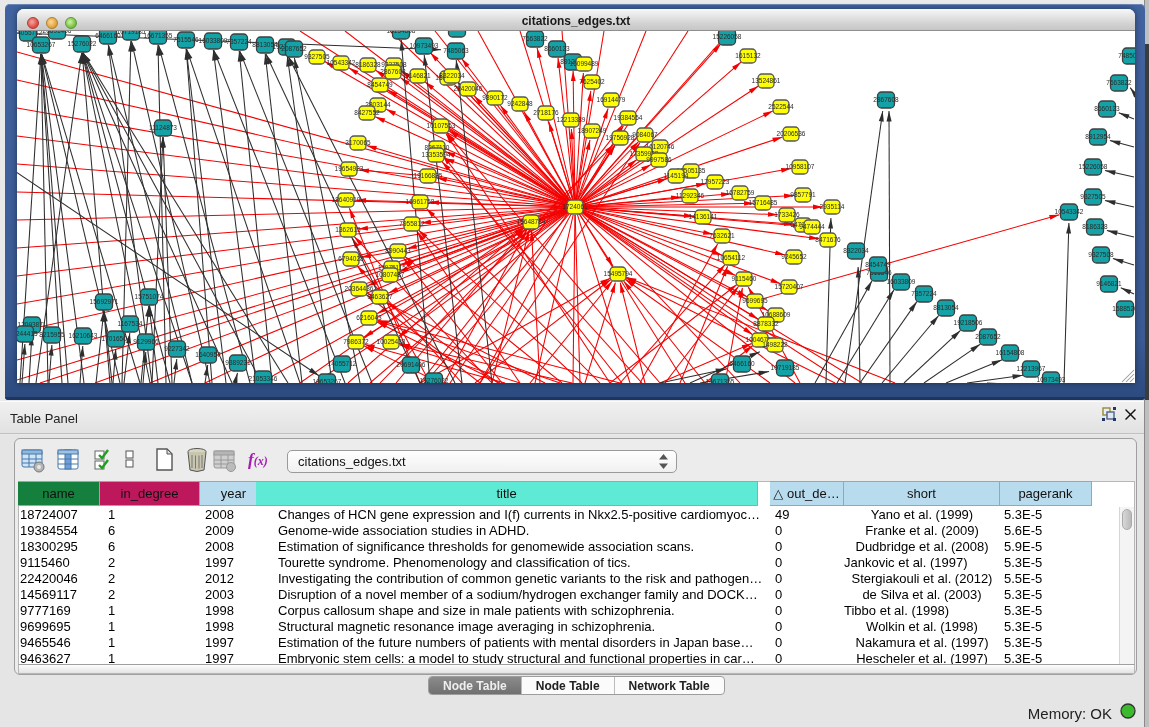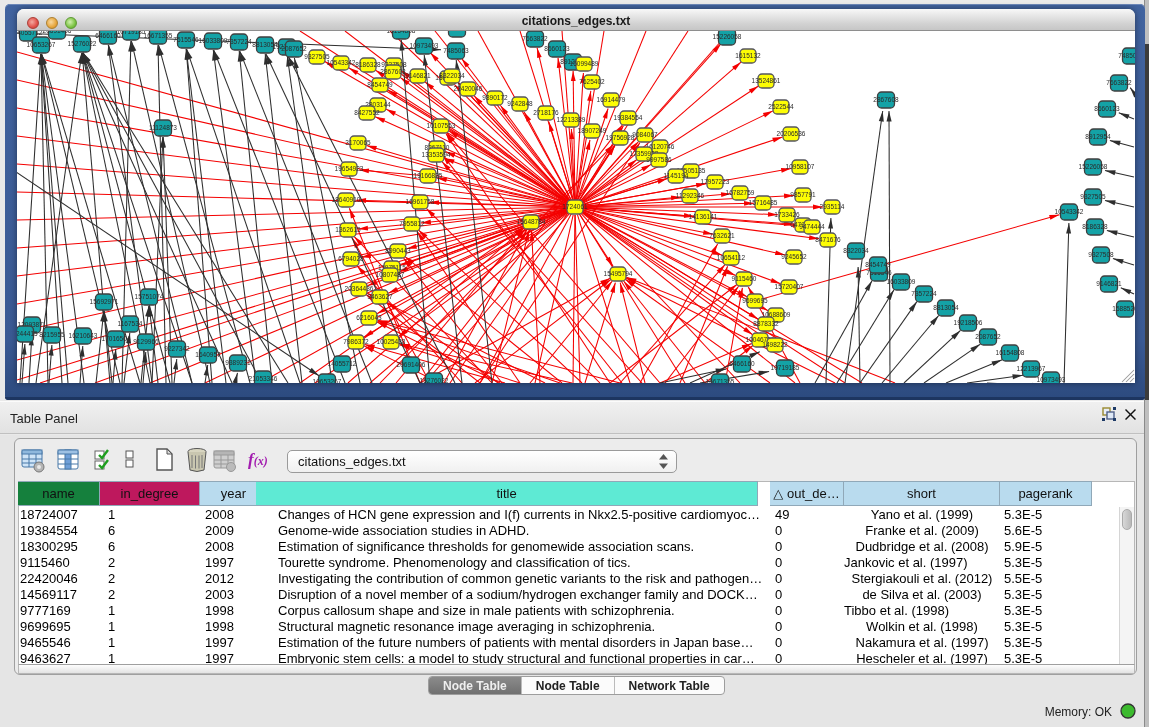--- a/index.html
+++ b/index.html
@@ -16,21 +16,21 @@
 #tablebg{position:absolute;left:18px;top:481px;width:1117px;height:184px;background:#fff;border:1px solid #b7b7b7;border-bottom:none}
 .th{position:absolute;top:481px;height:25px;border:1px solid #90a8b8;border-left:none;font-size:13px;color:#111;text-align:center;line-height:24px}
 .th:first-of-type{border-left:1px solid #9f9f9f}
 .tr span{position:absolute;font-size:13px;color:#000;white-space:nowrap}
 .tr{position:absolute;left:0;top:0;height:16px;width:1149px;line-height:16px}
 #sbar{position:absolute;left:1119px;top:507px;width:15px;height:157px;background:#f4f4f4;border-left:1px solid #d5d5d5}
 #sthumb{position:absolute;left:1121.5px;top:509px;width:10px;height:21px;background:linear-gradient(90deg,#d8d8d8,#b9b9b9);border-radius:5px;border:1px solid #aaa}
 #tabs{position:absolute;left:428px;top:676px;height:19px;display:flex;border:1px solid #9d9d9d;border-radius:4px;overflow:hidden;background:#fbfbfb}
 #tabs div{font-size:12px;font-weight:bold;padding:0 14px;line-height:18px;color:#222;border-left:1px solid #bbb}
 #tabs div:first-child{border-left:none;background:linear-gradient(#8b8b8b,#707070);color:#efefef}
-#status{position:absolute;right:37px;top:705px;font-size:12px;color:#222}
+#status{position:absolute;right:37px;top:705px;font-size:15px;color:#222}
 #statdot{position:absolute;right:-0px;top:703px}
 </style></head><body>
 <div id="rightstrip"></div>
 <div style="position:absolute;left:1145px;top:44px;width:4px;height:356px;background:#3c3c3c"></div>
 <div id="blueframe"></div>
 <div id="macwin"></div>
 <svg id="graph" width="1118" height="352" style="position:absolute;left:17px;top:31px;background:#fff">
     <line x1="551.1" y1="172.0" x2="307.8" y2="30.5" stroke="#f40000" stroke-width="1.05"></line>
     <polygon points="307.8,30.5 317.6,33.5 315.2,37.6" fill="#f40000"></polygon>
     <line x1="551.2" y1="171.8" x2="331.7" y2="36.7" stroke="#f40000" stroke-width="1.05"></line>

